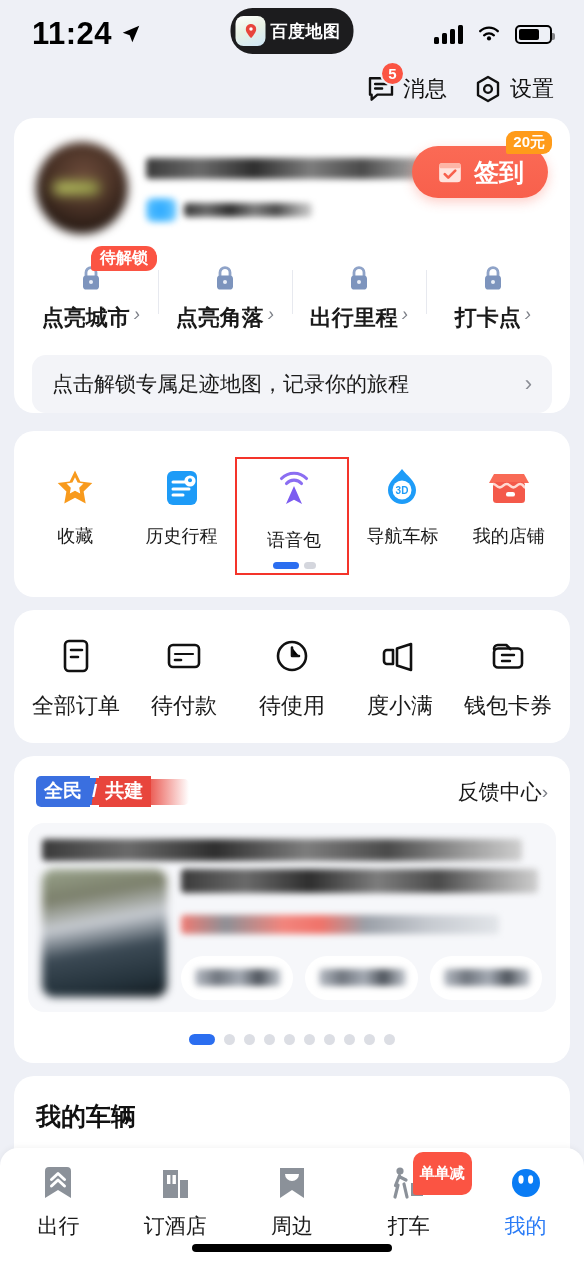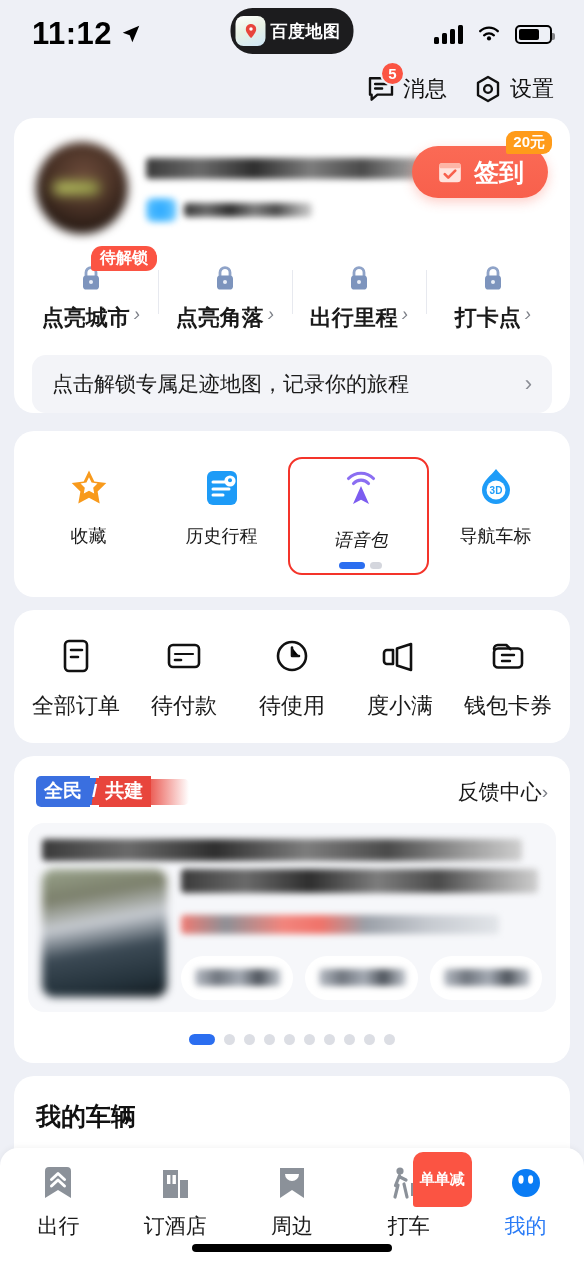--- a/index.html
+++ b/index.html
@@ -137,21 +137,21 @@
   }
   .footprint-text{ font-size:21px; color:#1a1a1a; }
   .footprint .chev{ font-size:22px; color:#8b8e96; }
 
   
   .feat-grid{ display:flex; padding:26px 8px 22px 8px; }
   .feat{
     flex:1; display:flex; flex-direction:column; align-items:center;
     position:relative; padding:8px 0 6px 0;
   }
-  .feat.highlight{ border:2px solid #f4342a; border-radius:14px; padding:10px 0 4px 4px;font-style:italic; }
+  .feat.highlight{ border:2px solid #f4342a; border-radius:0; padding:10px 0 4px 4px; }
   .feat-icon{ width:46px;height:46px; display:flex;align-items:center;justify-content:center; }
   .feat-label{ margin-top:13px; font-size:18px; color:#1a1a1a; font-weight:500; }
   .mini-dots{ display:flex; gap:5px; margin-top:10px; height:7px; align-items:center; }
   .mini-dots i{ display:block;height:7px;border-radius:4px;background:#d4d6dd;width:12px; }
   .mini-dots i.on{ background:#2b6ef0; width:26px; }
 
   
   .order-grid{ display:flex; padding:24px 8px 22px 8px; }
   .order{ flex:1; display:flex; flex-direction:column; align-items:center; }
   .order-icon{ width:44px;height:44px;display:flex;align-items:center;justify-content:center; }
@@ -225,33 +225,33 @@
     display:flex; align-items:flex-start; padding-top:14px;
     box-shadow:0 -1px 6px rgba(0,0,0,.05);
   }
   .tab{ flex:1; display:flex; flex-direction:column; align-items:center; position:relative; }
   .tab-icon{ width:44px;height:44px;display:flex;align-items:center;justify-content:center; }
   .tab-label{ margin-top:6px; font-size:21px; color:#1a1a1a; }
   .tab.active .tab-label{ color:#2b7cf6; font-weight:500; }
   .tab-badge{
     position:absolute; top:-10px; left:50%; margin-left:4px;
     background:#fb5443; color:#fff; font-size:15px; font-weight:700;
-    border-radius:10px 10px 10px 3px; padding:18px 7px; white-space:nowrap;
+    border-radius:10px 10px 10px 3px; padding:12px 7px; white-space:nowrap;
   }
   .home-indicator{
     position:absolute; bottom:14px; left:50%; transform:translateX(-50%);
     width:200px; height:8px; border-radius:5px; background:#000;
   }
 </style>
 </head>
 <body>
 
 <div class="statusbar">
   <div class="sb-left">
-    <span class="sb-time">11:12</span>
+    <span class="sb-time">11:24</span>
     <svg class="loc-arrow" viewBox="0 0 24 24">
       <path d="M21 3 3 10.5l7.6 2.9L13.5 21z" fill="#000"></path>
     </svg>
   </div>
 
   <div class="island">
     <span class="island-icon">
       <svg class="island-pin" viewBox="0 0 12 16">
           <path d="M6 0C2.7 0 0 2.6 0 5.9 0 10 6 16 6 16s6-6 6-10.1C12 2.6 9.3 0 6 0z" fill="#e8453c"></path>
           <circle cx="6" cy="5.8" r="2" fill="#fff"></circle>
@@ -415,20 +415,31 @@
       <span class="feat-icon">
         <svg width="44" height="44" viewBox="0 0 44 44">
           <path d="M22 3c5 7 14 12 14 21a14 14 0 1 1-28 0C8 15 17 10 22 3z" fill="#1e9cf8"></path>
           <circle cx="22" cy="24" r="9.5" fill="#fff"></circle>
           <text x="22" y="28" font-size="10" font-weight="700" fill="#1e9cf8" text-anchor="middle" font-family="Liberation Sans, sans-serif">3D</text>
         </svg>
       </span>
       <span class="feat-label">导航车标</span>
     </div>
 
+    <div class="feat">
+      <span class="feat-icon">
+        <svg width="44" height="44" viewBox="0 0 44 44">
+          <path d="M7 8h30l5 9H2z" fill="#f96a56"></path>
+          <rect x="6" y="16" width="32" height="21" rx="3.5" fill="#f4594a"></rect>
+          <path d="M6 18c3.4 0 3.4 3.4 6.8 3.4S16.2 18 19.6 18s3.4 3.4 6.8 3.4S29.8 18 33.2 18s3.4 3.4 4.8 3.4" fill="none" stroke="#ffd9d2" stroke-width="2.6"></path>
+          <rect x="19" y="26" width="9" height="4.6" rx="2.2" fill="#fff"></rect>
+        </svg>
+      </span>
+      <span class="feat-label">我的店铺</span>
+    </div>
 
   </div>
 </div>
 
 <div class="card">
   <div class="order-grid">
 
     <div class="order">
       <span class="order-icon">
         <svg width="40" height="40" viewBox="0 0 40 40">

